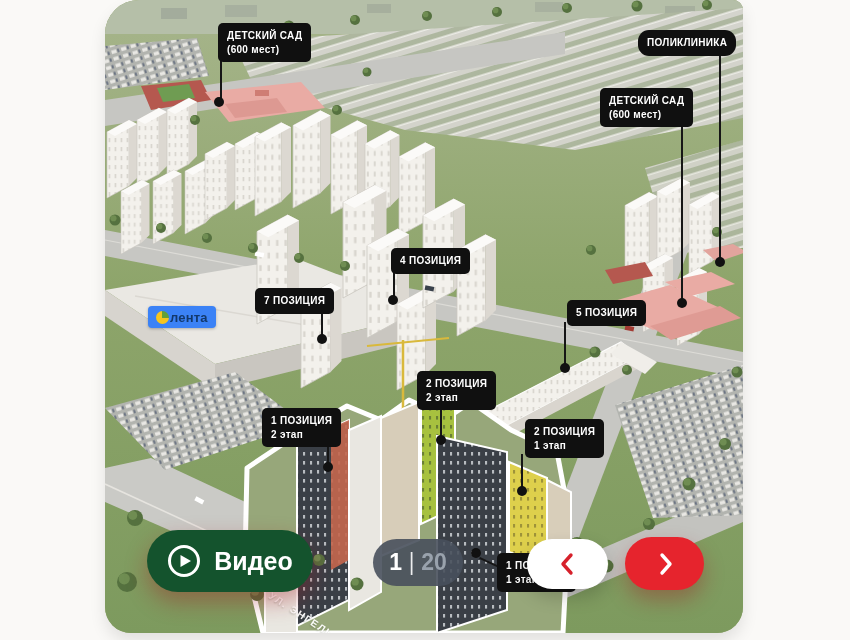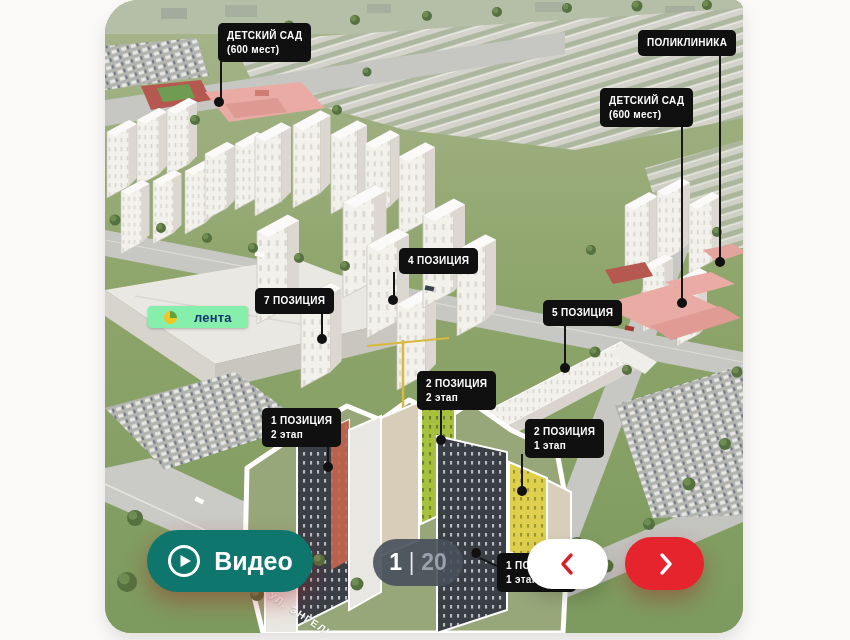--- a/index.html
+++ b/index.html
@@ -7,26 +7,26 @@
   .stage{position:absolute;inset:0;}
   .photo{position:absolute;left:105px;top:0;width:638px;height:633px;border-radius:34px 10px 26px 26px;overflow:hidden;background:#8fa468;box-shadow:0 8px 16px rgba(0,0,0,.10);}
   .scene{position:absolute;left:0;top:0;}
   .title{position:absolute;left:266px;top:20px;margin:0;font-size:26px;font-weight:800;color:#2e3c50;letter-spacing:.6px;white-space:nowrap;}
   .chip{position:absolute;background:#101010;color:#fff;font-size:10px;font-weight:bold;line-height:1.35;padding:6px 9px;border-radius:5px;white-space:nowrap;letter-spacing:.3px;z-index:4;}
   .chip span{display:block;}
   .cline{position:absolute;width:1.5px;background:#161616;z-index:3;}
   .cline.diag{height:1.5px;transform-origin:left top;}
   .cdot{position:absolute;width:10px;height:10px;border-radius:50%;background:#111;z-index:3;}
   .street{position:absolute;left:168px;top:590px;color:#fff;font-size:10px;font-weight:bold;letter-spacing:1.6px;transform:rotate(33deg);transform-origin:left top;opacity:.95;text-shadow:0 1px 2px rgba(60,70,50,.35);z-index:2;white-space:nowrap;}
-  .lenta{position:absolute;left:43px;top:306px;height:22px;padding:0 16px;background:#86efac;border-radius:4px;display:flex;align-items:center;gap:17px;box-shadow:0 1px 3px rgba(0,0,0,.25);z-index:4;}
+  .lenta{position:absolute;left:43px;top:306px;height:22px;padding:0 8px;background:#3b82f6;border-radius:4px;display:flex;align-items:center;gap:1px;box-shadow:0 1px 3px rgba(0,0,0,.25);z-index:4;}
   .lenta-ico{width:13px;height:13px;border-radius:50%;background:conic-gradient(#63a03a 0 26%,#f6c51f 26% 100%);}
   .lenta-txt{font-size:13px;font-weight:bold;color:#12386b;letter-spacing:.2px;}
   .badge{position:absolute;left:45px;top:352px;z-index:4;filter:drop-shadow(0 2px 3px rgba(0,0,0,.3));}
   .btn{position:absolute;border:none;cursor:pointer;display:flex;align-items:center;justify-content:center;z-index:6;padding:0;}
-  .video-btn{left:42px;top:530px;width:166px;height:62px;border-radius:32px;background:#0f766e;color:#fff;font-family:"Liberation Sans",sans-serif;font-size:25px;font-weight:bold;gap:13px;box-shadow:0 10px 22px rgba(160,20,30,.38);}
+  .video-btn{left:42px;top:530px;width:166px;height:62px;border-radius:32px;background:#14532d;color:#fff;font-family:"Liberation Sans",sans-serif;font-size:25px;font-weight:bold;gap:13px;box-shadow:0 10px 22px rgba(160,20,30,.38);}
   .pager{position:absolute;left:268px;top:539px;width:90px;height:47px;border-radius:24px;background:rgba(72,80,92,.90);display:flex;align-items:center;justify-content:center;gap:7px;z-index:5;}
   .pager .cur{color:#fff;font-size:23px;font-weight:bold;}
   .pager .sep{color:#fff;font-size:20px;font-weight:400;opacity:.9;transform:scaleY(1.15);}
   .pager .tot{color:#99a2ac;font-size:23px;font-weight:bold;}
   .prev-btn{left:422px;top:539px;width:81px;height:50px;border-radius:25px;background:#fff;box-shadow:0 8px 18px rgba(0,0,0,.18);}
   .next-btn{left:520px;top:537px;width:79px;height:53px;border-radius:27px;background:#e6242d;box-shadow:0 10px 20px rgba(160,20,30,.35);}
 </style>
 </head>
 <body>
 
@@ -237,46 +237,46 @@
     </svg>
 
 
     <div class="chip" style="left:113px;top:23px;">
       <span>ДЕТСКИЙ САД</span>
       <span>(600 мест)</span>
     </div>
     <div class="cline" style="left:115px;top:53px;height:46px;"></div>
     <div class="cdot" style="left:109px;top:97px;"></div>
 
-    <div class="chip" style="left:533px;top:30px;">
+    <div class="chip" style="left:533px;top:30px;border-radius:11px;">
       <span>ПОЛИКЛИНИКА</span>
     </div>
     <div class="cline" style="left:614px;top:52px;height:206px;"></div>
     <div class="cdot" style="left:610px;top:257px;"></div>
 
     <div class="chip" style="left:495px;top:88px;">
       <span>ДЕТСКИЙ САД</span>
       <span>(600 мест)</span>
     </div>
     <div class="cline" style="left:576px;top:124px;height:176px;"></div>
     <div class="cdot" style="left:572px;top:298px;"></div>
 
     <div class="chip" style="left:150px;top:288px;">
       <span>7 ПОЗИЦИЯ</span>
     </div>
     <div class="cline" style="left:216px;top:311px;height:25px;"></div>
     <div class="cdot" style="left:212px;top:334px;"></div>
 
-    <div class="chip" style="left:294px;top:248px;">
+    <div class="chip" style="left:286px;top:248px;">
       <span>4 ПОЗИЦИЯ</span>
     </div>
     <div class="cline" style="left:288px;top:272px;height:25px;"></div>
     <div class="cdot" style="left:283px;top:295px;"></div>
 
-    <div class="chip" style="left:438px;top:300px;">
+    <div class="chip" style="left:462px;top:300px;">
       <span>5 ПОЗИЦИЯ</span>
     </div>
     <div class="cline" style="left:459px;top:322px;height:43px;"></div>
     <div class="cdot" style="left:455px;top:363px;"></div>
 
     <div class="chip" style="left:312px;top:371px;">
       <span>2 ПОЗИЦИЯ</span>
       <span>2 этап</span>
     </div>
     <div class="cline" style="left:335px;top:406px;height:31px;"></div>

